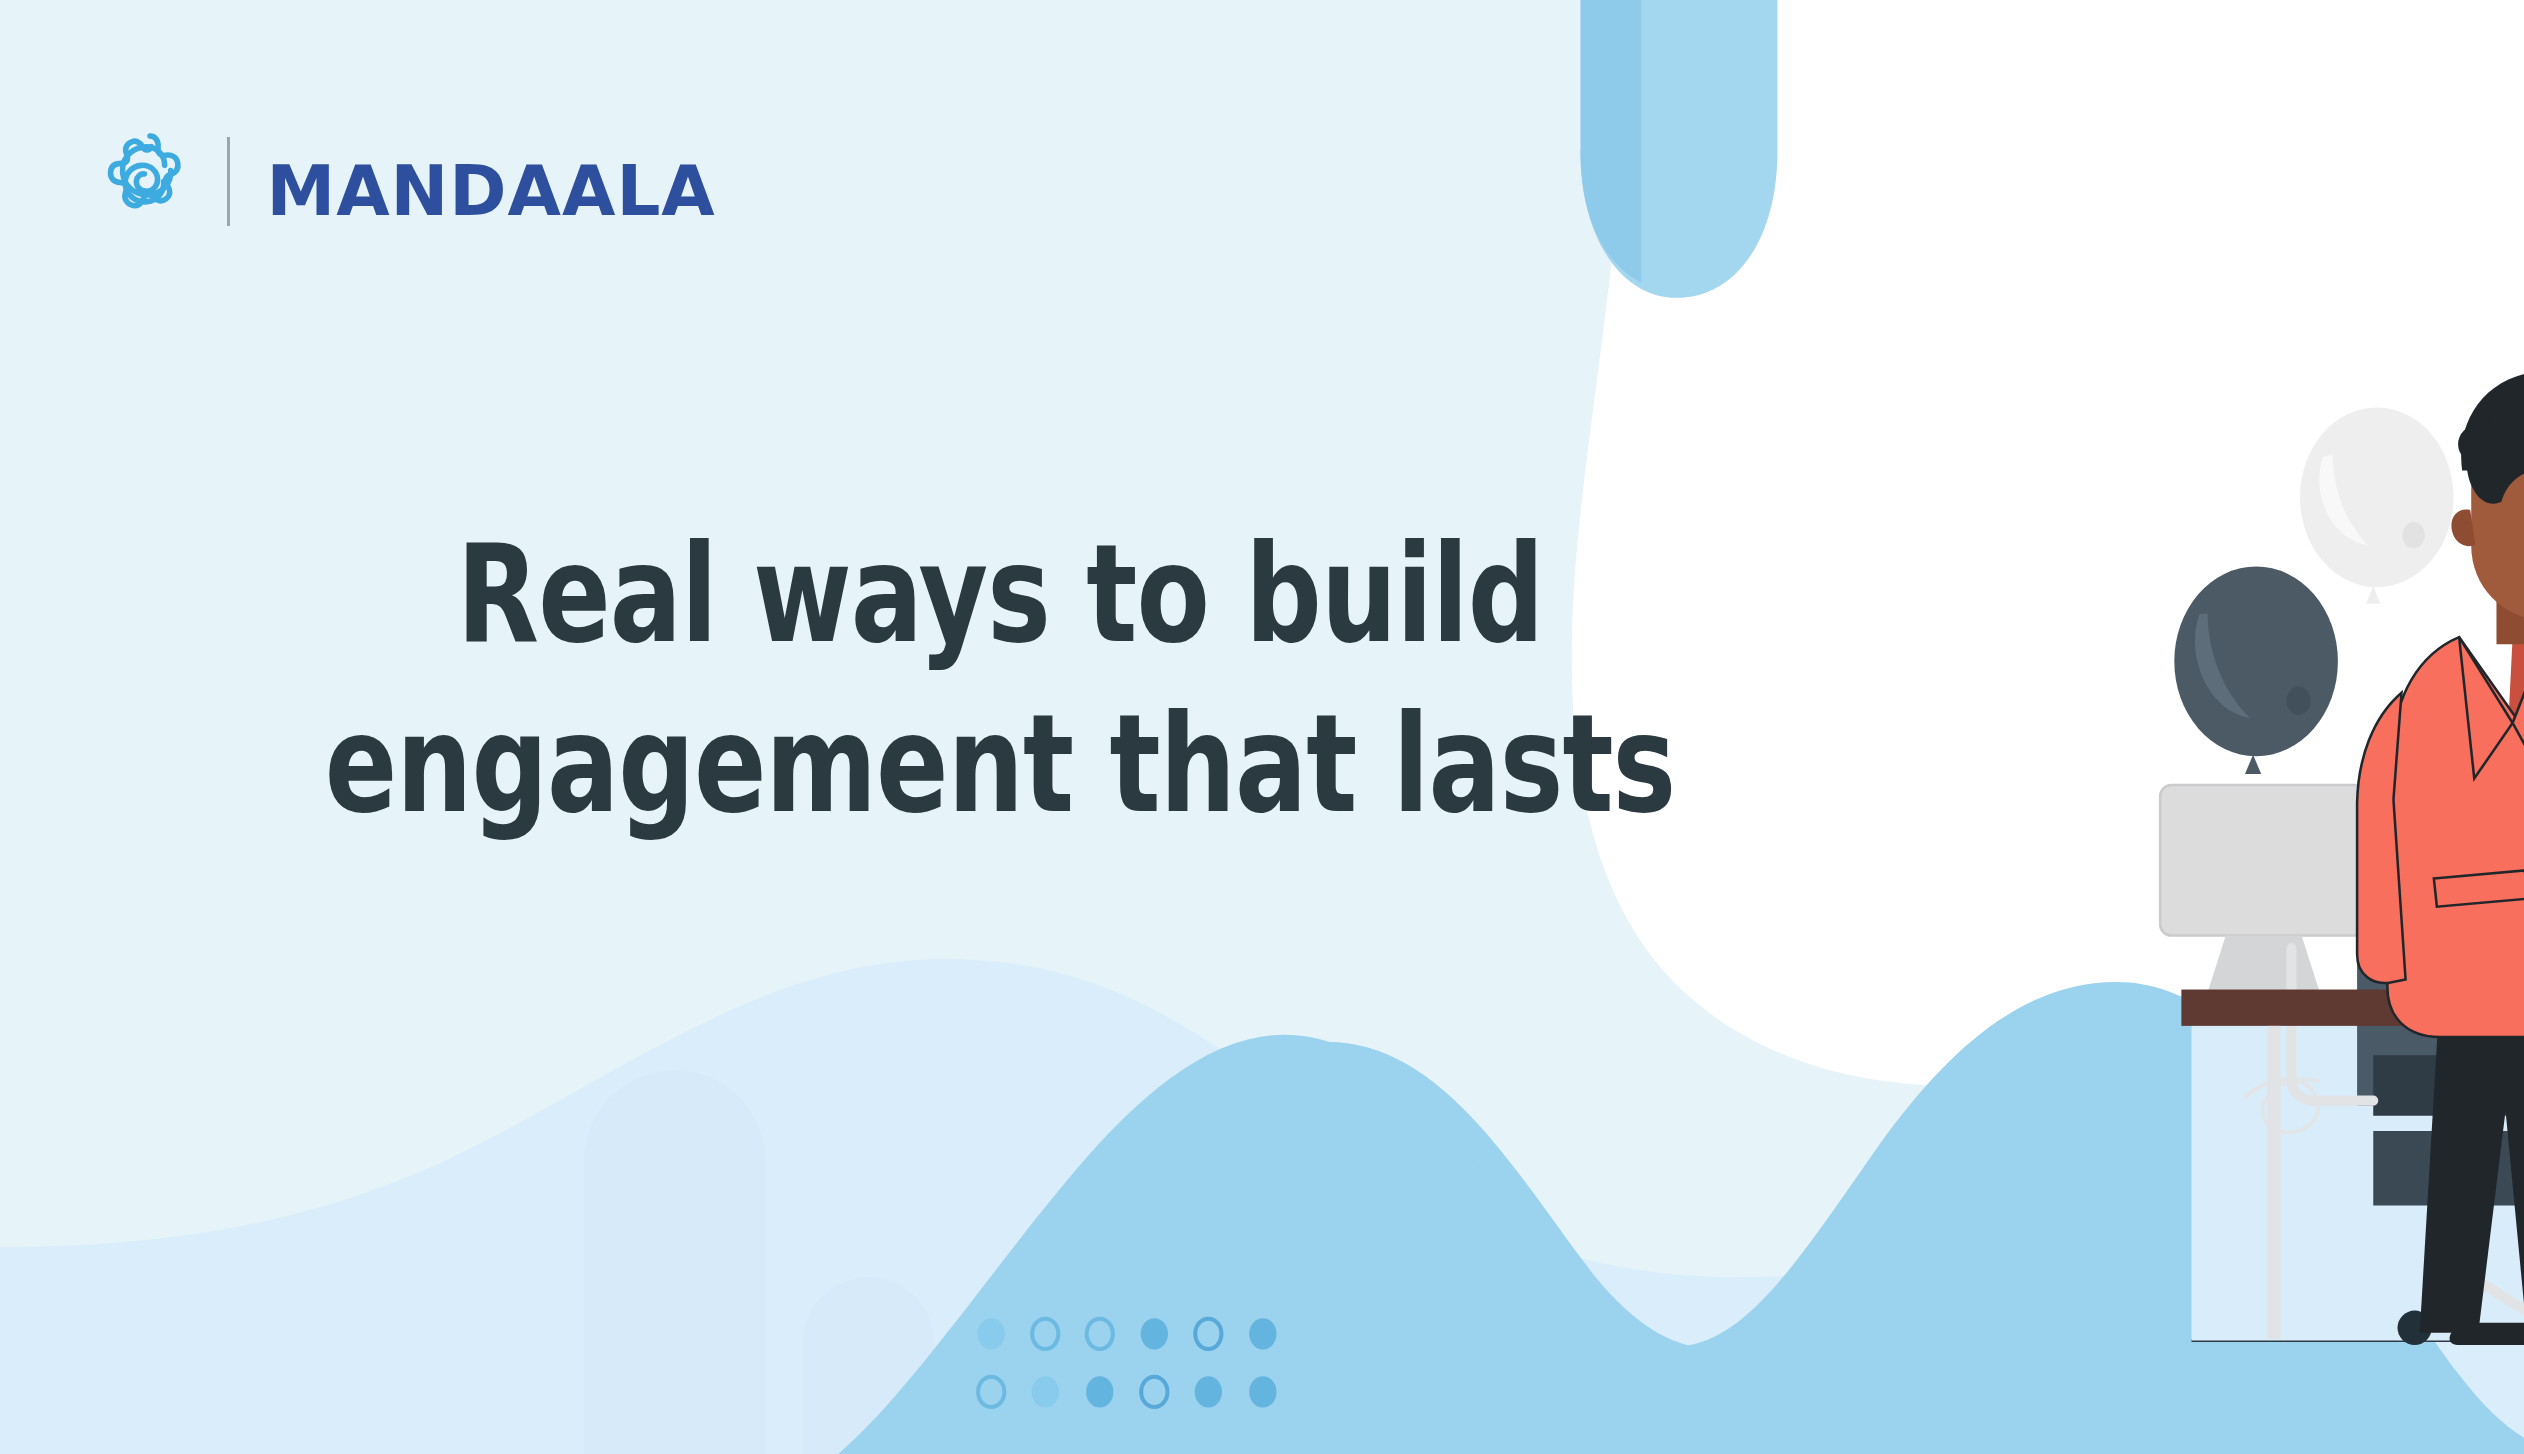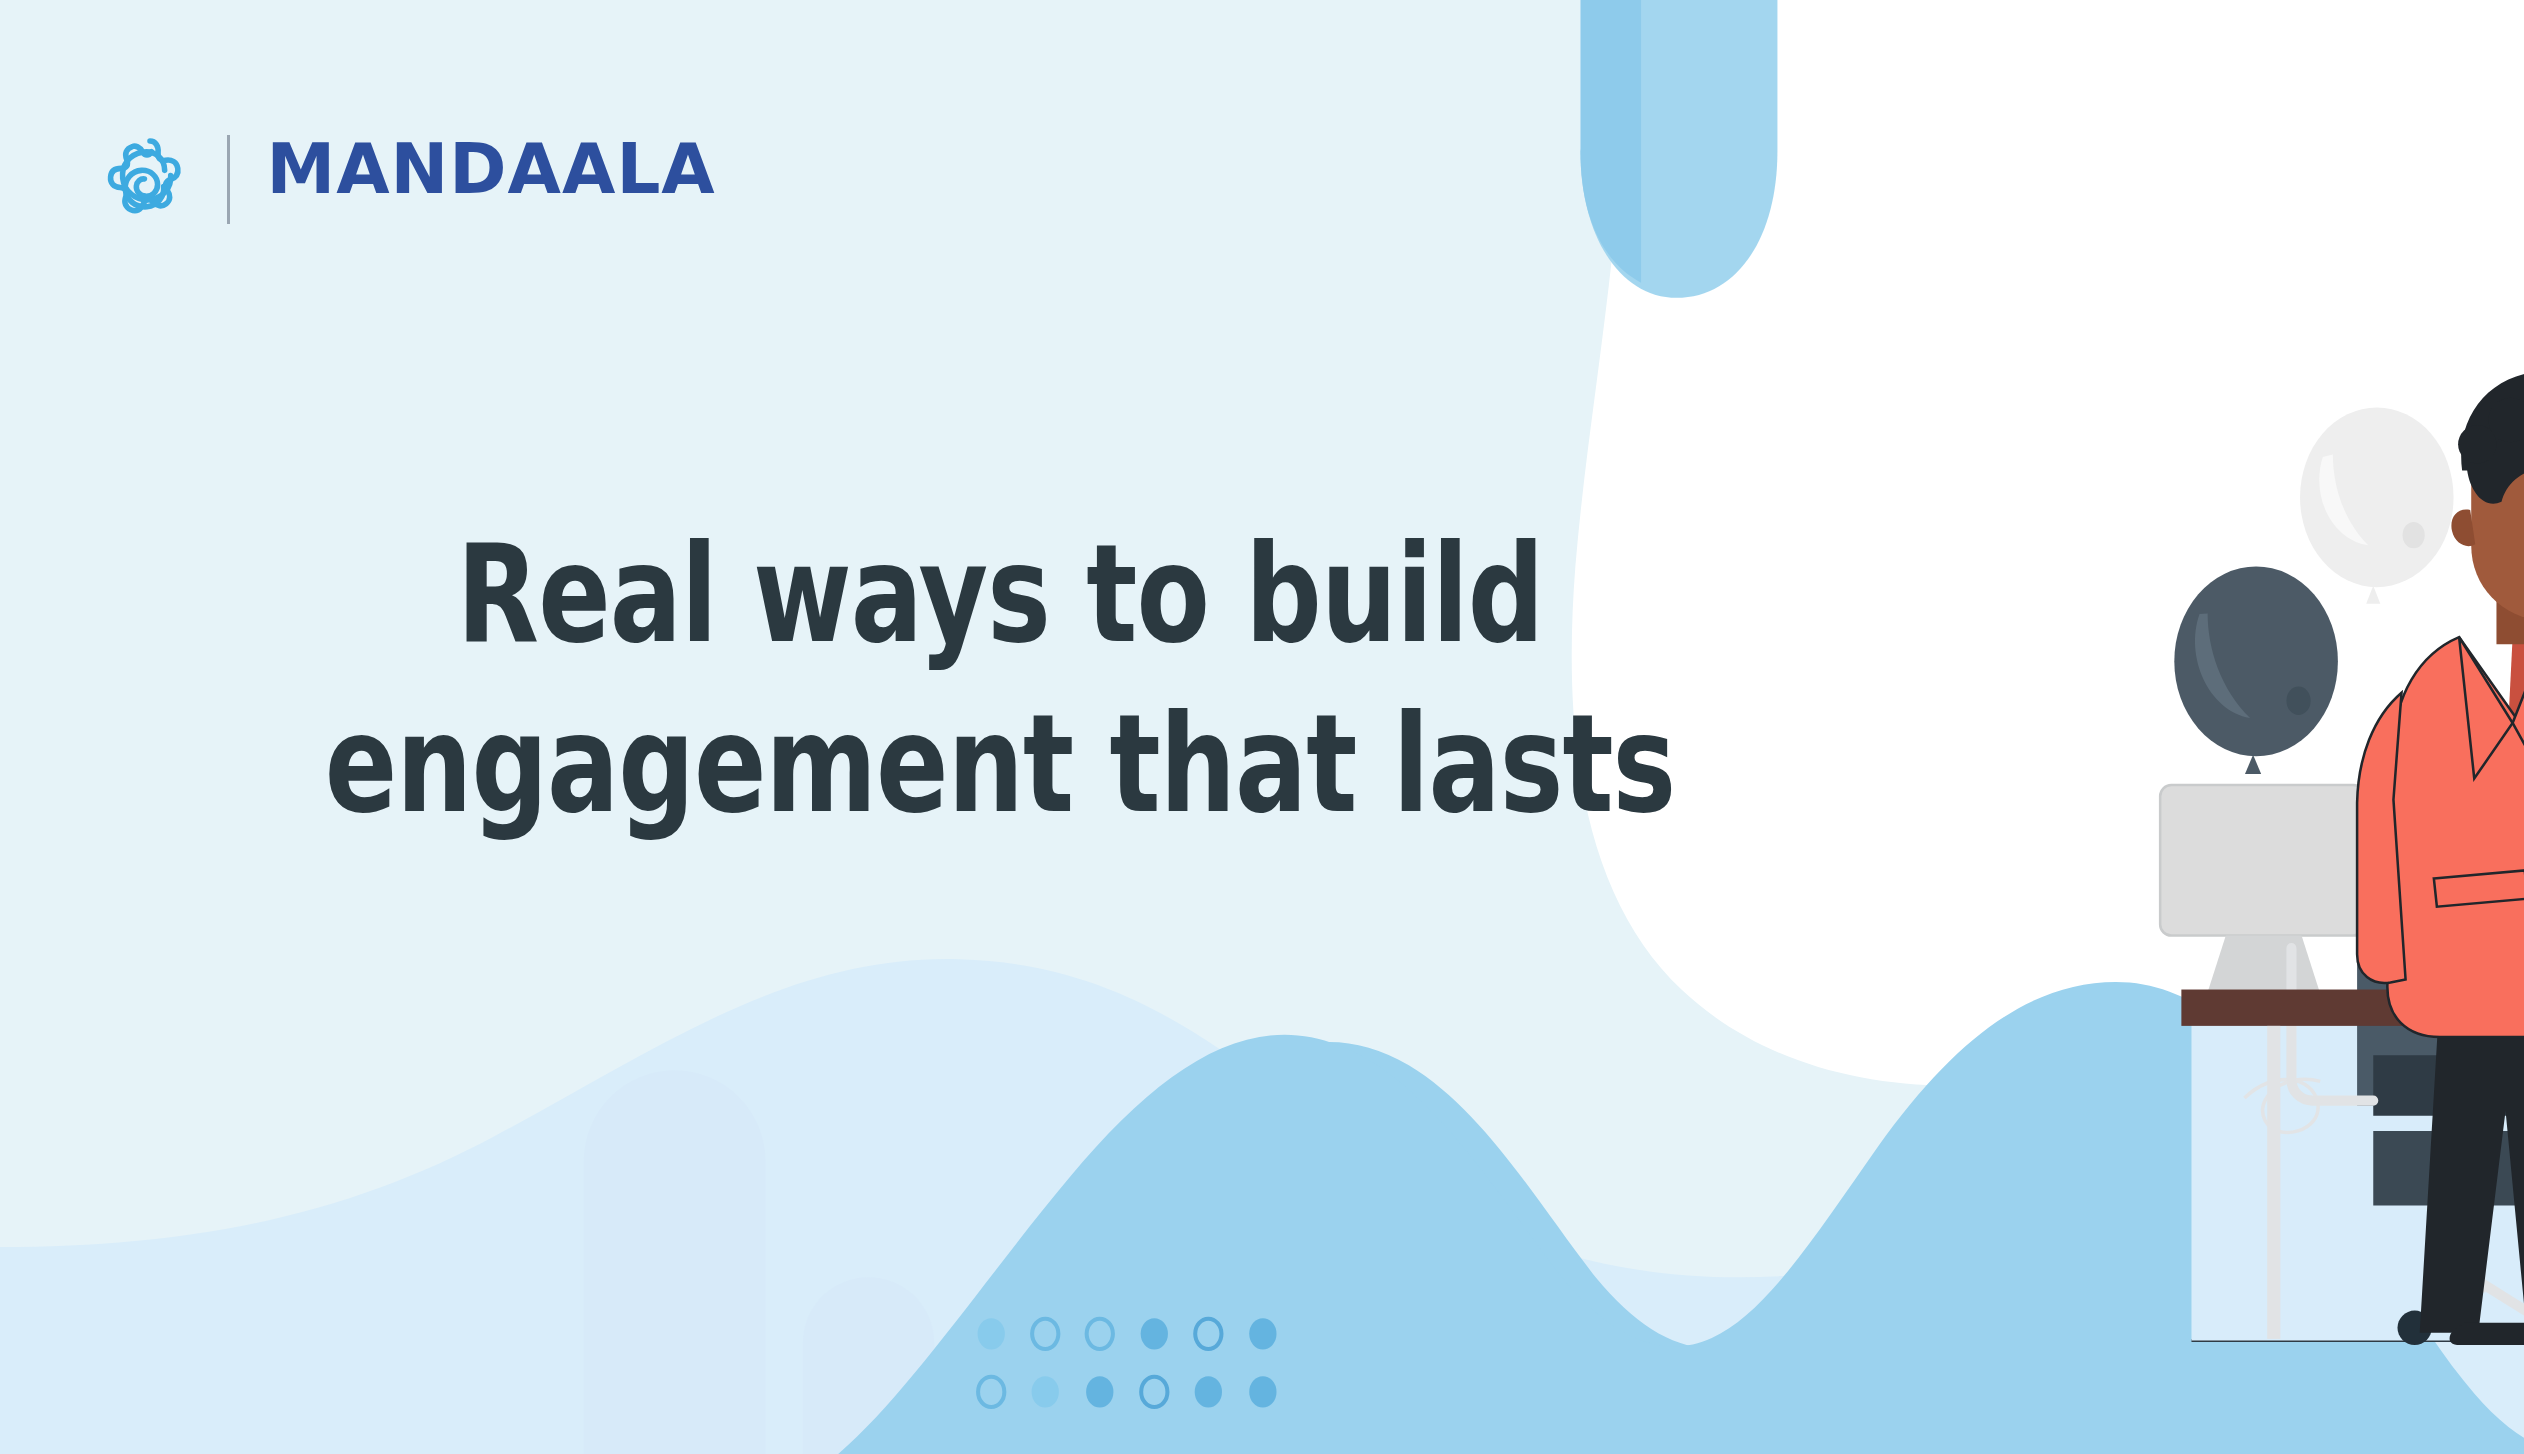--- a/index.html
+++ b/index.html
@@ -7,21 +7,21 @@
     width:3878px;height:1454px;overflow:hidden;position:relative;
     background:#e6f3f8;
     font-family:"Liberation Sans", sans-serif;
   }
   .banner{position:absolute;inset:0;overflow:hidden;}
   svg.full{position:absolute;left:0;top:0;width:3878px;height:1454px;display:block;}
 
   
   .logo-row{
     position:absolute;left:105px;top:135px;
-    display:flex;align-items:flex-start;gap:9px;
+    display:flex;align-items:flex-end;gap:9px;
     height:91px;
   }
   .logo-mark{width:90px;height:96px;flex:0 0 auto;}
   .logo-divider{
     width:2.5px;height:89px;background:#9aa6b2;
     margin:0 28px 0 23px;flex:0 0 auto;
   }
   .logo-word{
     font-size:69px;line-height:1;letter-spacing:1px;
     font-weight:700;color:#2d4f9e;

